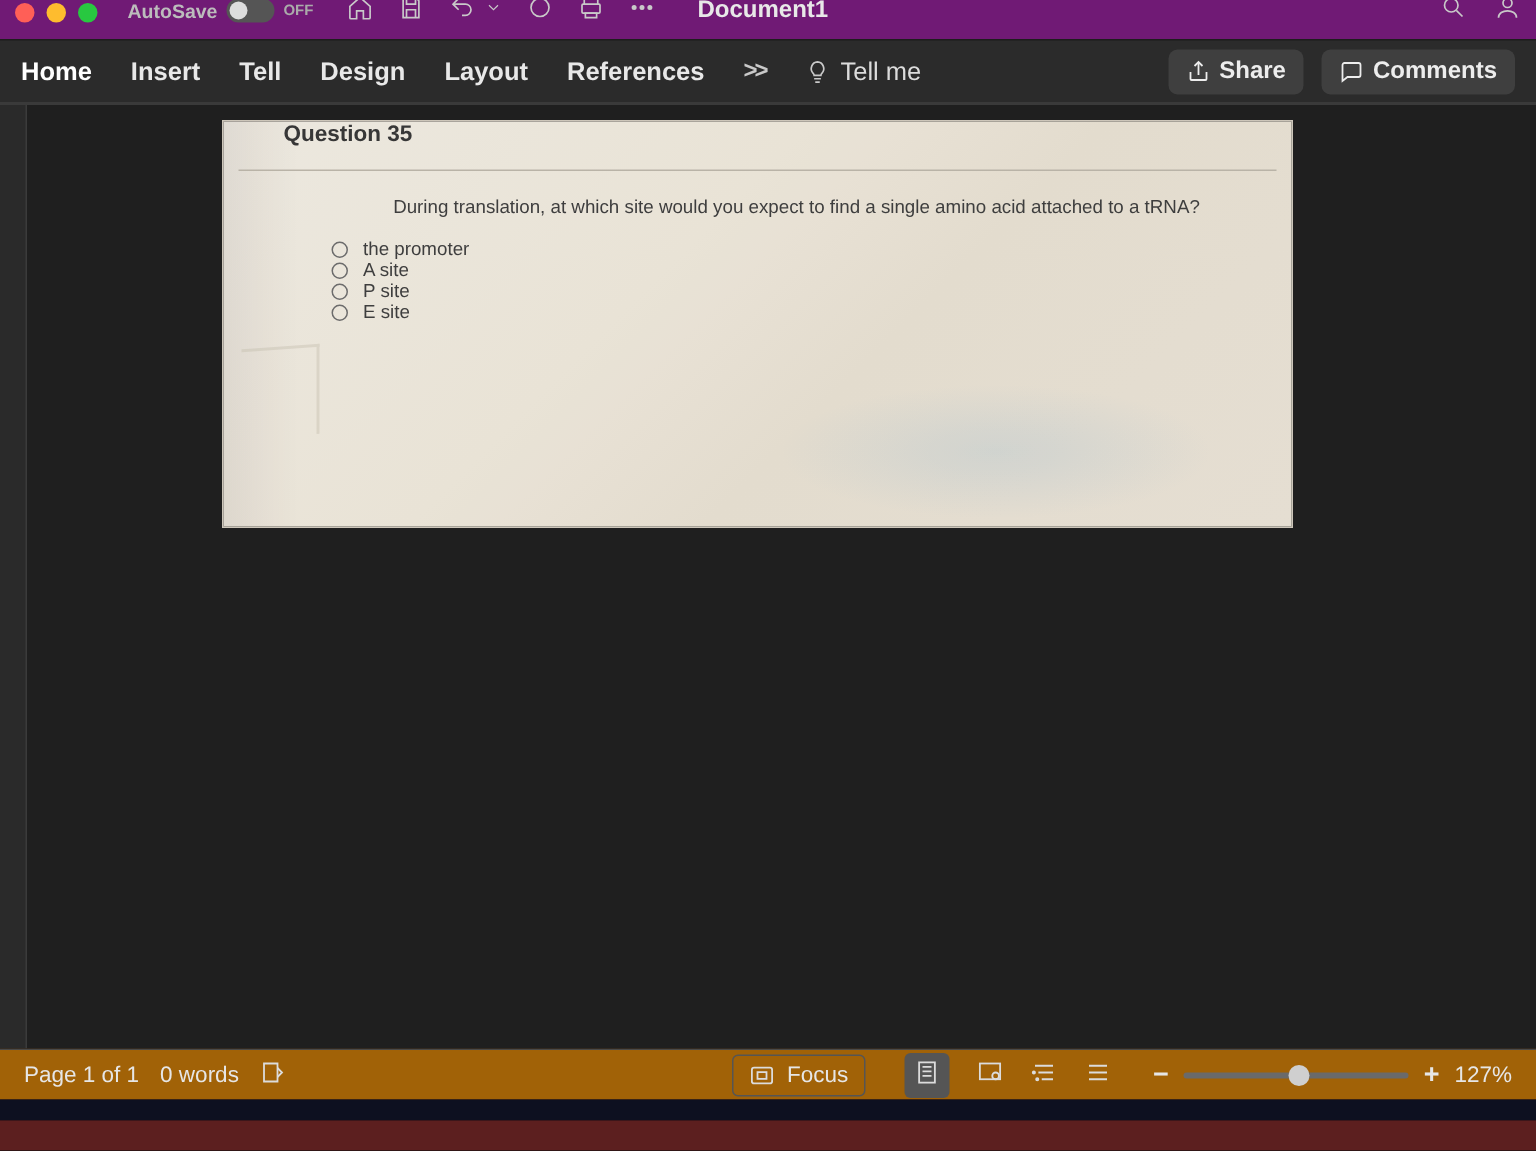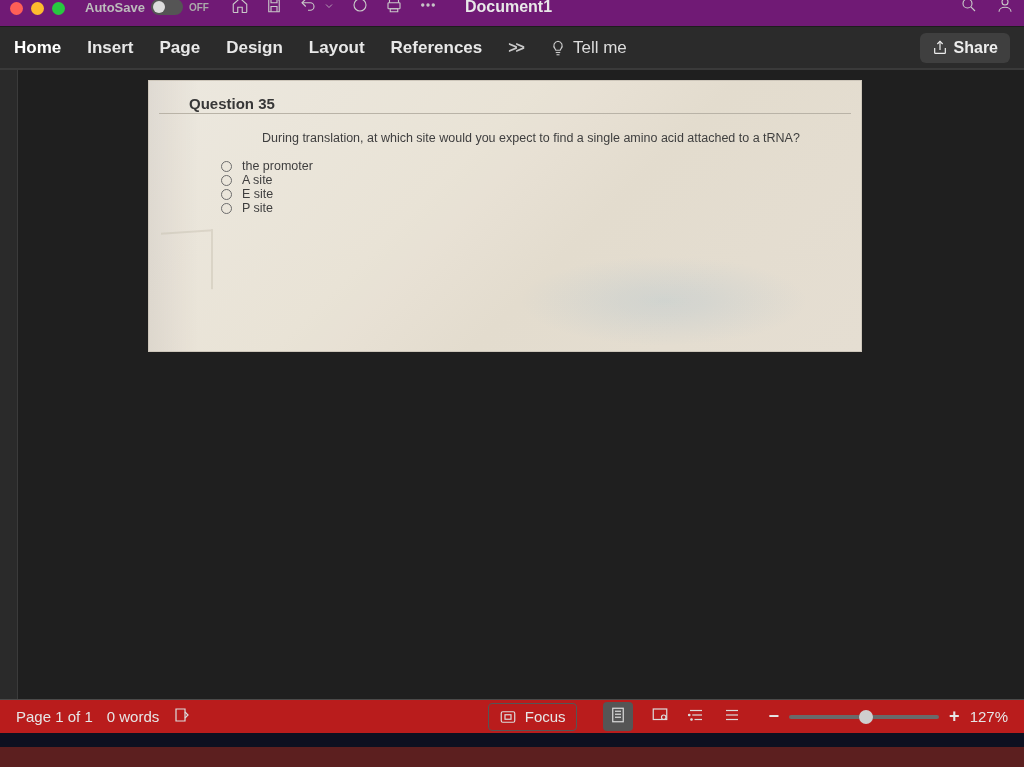--- a/index.html
+++ b/index.html
@@ -71,38 +71,38 @@
   
   .photo::after{
     content:""; position:absolute; left:370px; top:175px; width:290px; height:90px;
     background: radial-gradient(ellipse at center, rgba(120,170,210,0.18) 0%, rgba(120,170,210,0) 70%);
   }
   .photo::before{
     content:""; position:absolute; left:0; top:0; width:50px; height:100%;
     background: linear-gradient(90deg, rgba(0,0,0,0.06), rgba(0,0,0,0));
   }
   .q-header {
-    position:absolute; left:40px; top:14px;
+    position:absolute; left:40px; top:0;
     font-size:15px; font-weight:700; color:#333;
   }
   .q-rule {
     position:absolute; left:10px; right:10px; top:32px; height:1px; background:#bcb6a9;
   }
   .q-body { position:absolute; left:72px; top:50px; right:20px; font-size:12.5px; color:#3b3b3b;text-align:center; }
   .prompt { margin-bottom:14px; }
   .opt { display:flex; align-items:center; gap:10px; margin:0 0; }
   .radio { width:11px; height:11px; border:1.5px solid #6b6b6b; border-radius:50%; flex:0 0 auto;}
   
   .binder { position:absolute; left:12px; top:150px; width:52px; height:60px;
             border-top:2px solid #c6bfae; border-right:2px solid #c6bfae; transform:skewY(-4deg); opacity:.4;}
 
   
   .statusbar {
     height: 34px;
-    background:#b91c1c;
+    background:#a16207;
     border-top:1px solid #4a4a4a;
     display:flex; align-items:center;
     color:#e6e6e6; font-size:15px;
     padding:0 16px; gap:22px;
   }
   .statusbar .group { display:flex; align-items:center; gap:14px;}
   .statusbar svg { width:18px; height:18px; stroke:#dcdcdc; fill:none; stroke-width:1.6;}
   .focus-btn { display:flex; gap:8px; padding:4px 10px; border:1px solid #555; border-radius:4px;}
   .views { display:flex; align-items:center; gap:18px; margin-left:4px;}
   .views .sel { background:#555; padding:4px 6px; border-radius:4px;}
@@ -193,21 +193,21 @@
           <circle cx="12" cy="8" r="4"></circle>
           <path d="M4 21c0-4 4-6 8-6s8 2 8 6"></path>
         </svg>
     </span>
   </div>
 </div>
 
 <div class="ribbon">
   <span class="tab active">Home</span>
   <span class="tab">Insert</span>
-  <span class="tab">Page</span>
+  <span class="tab">Tell</span>
   <span class="tab">Design</span>
   <span class="tab">Layout</span>
   <span class="tab">References</span>
   <span class="more-chevrons">&gt;&gt;</span>
   <span class="tellme">
     <svg viewBox="0 0 24 24">
         <path d="M9 18h6"></path>
         <path d="M10 21h4"></path>
         <path d="M12 3a6 6 0 0 0-4 10c.7.7 1 1.5 1 2h6c0-.5.3-1.3 1-2a6 6 0 0 0-4-10z"></path>
       </svg>
@@ -215,20 +215,26 @@
   </span>
 
   <div class="right-ribbon">
     <div class="btn">
       <svg viewBox="0 0 24 24">
           <path d="M4 12v7a1 1 0 0 0 1 1h14a1 1 0 0 0 1-1v-7"></path>
           <path d="M16 6l-4-4-4 4"></path>
           <path d="M12 2v13"></path>
         </svg>
       <span>Share</span>
+    </div>
+    <div class="btn">
+      <svg viewBox="0 0 24 24">
+          <path d="M21 15a2 2 0 0 1-2 2H8l-5 4V5a2 2 0 0 1 2-2h14a2 2 0 0 1 2 2z"></path>
+        </svg>
+      <span>Comments</span>
     </div>
   </div>
 </div>
 
 <div class="doc-scroll">
   <div class="ruler-edge"></div>
   <div class="canvas">
     <div class="page-wrap">
       <div class="photo">
         <div class="q-header">Question 35</div>
@@ -239,25 +245,25 @@
           <div class="opt">
             <span class="radio"></span>
             <span>the promoter</span>
           </div>
           <div class="opt">
             <span class="radio"></span>
             <span>A site</span>
           </div>
           <div class="opt">
             <span class="radio"></span>
-            <span>E site</span>
+            <span>P site</span>
           </div>
           <div class="opt">
             <span class="radio"></span>
-            <span>P site</span>
+            <span>E site</span>
           </div>
         </div>
       </div>
     </div>
   </div>
 </div>
 
 <div class="statusbar">
   <div class="group">
     <span>Page 1 of 1</span>

